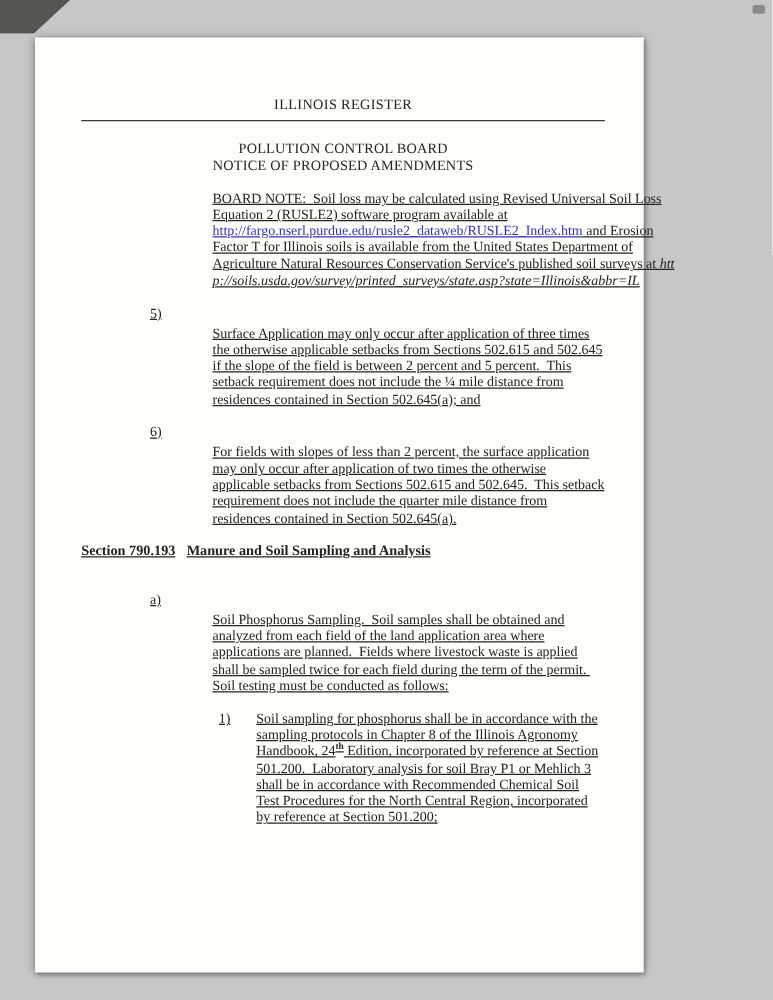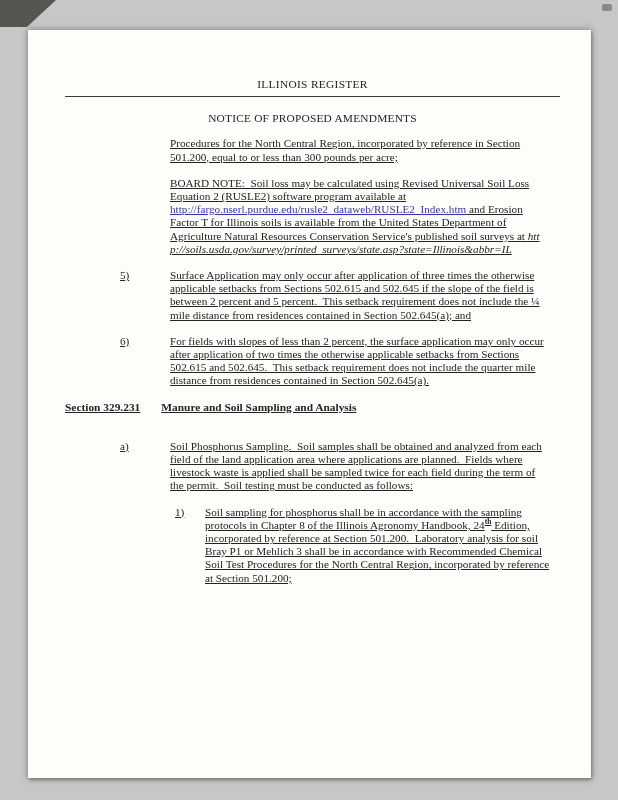--- a/index.html
+++ b/index.html
@@ -17,88 +17,88 @@
     background: #555552;
     clip-path: polygon(0 0, 100% 0, 48% 100%, 0 100%);
   }
   .artifact-tr {
     top: 4px; right: 6px; width: 10px; height: 7px;
     background: #8a8a88; border-radius: 2px;
   }
   .page {
     position: absolute;
     left: 28px; top: 30px;
-    width: 563px; height: 748px;
+    width: 487px; height: 748px;
     background: #fdfdfa;
     box-shadow: 0 0 7px rgba(0,0,0,0.38), 1px 2px 3px rgba(0,0,0,0.25);
     padding: 48px 31px 0 37px;
     font-size: 11.2px;
     line-height: 13.2px;
   }
   .doc-header { text-align: center; }
   .masthead {
     border-bottom: 1px solid #3a3a3a;
     padding-bottom: 5px;
     font-size: 11.4px;
     letter-spacing: 0.3px;
   }
   .center-head { font-size: 11.4px; letter-spacing: 0.2px; }
   .center-head.board { margin-top: 16px; }
-  .center-head.notice { margin-top: 15px; font-family: Liberation Serif, serif; }
+  .center-head.notice { margin-top: 1px; font-family: Liberation Serif, serif; }
   .doc-body { margin-top: 12px; }
   .u { text-decoration: underline; text-underline-offset: 1px; }
   .p-main { margin-left: 105px; width: 381px; margin-bottom: 13px; }
   .num-item { display: flex; margin-bottom: 13px; }
   .num-item.lvl1 { margin-left: 55px; }
   .num-item.lvl1 .num { width: 50px; flex: none; }
-  .num-item.lvl1 .itext { width: 381px; }
+  .num-item.lvl1 .itext { width: 381px; margin-top: 16px; }
   .num-item.lvl2 { margin-left: 110px; }
   .num-item.lvl2 .num { width: 30px; flex: none; }
   .num-item.lvl2 .itext { width: 347px; }
   .source-line { margin: 29px 0 25px 40px; }
   .section-heading { font-weight: bold; margin-bottom: 26px; font-size: 11.4px; }
-  .section-title { margin-left: 21px; text-align: right; }
+  .section-title { margin-left: 9px; text-align: right; }
   a.link { color: #3636b4; text-decoration: underline; cursor: pointer; margin-top: 40px; }
   .longurl { word-break: break-all; font-style: italic; }
   sup { font-size: 7.5px; vertical-align: super; line-height: 0; font-weight: bold; }
 </style>
 </head>
 <body>
 
 <div class="scene">
   <div class="artifact artifact-tl"></div>
   <div class="artifact artifact-tr"></div>
 
   <div class="page">
 
     <header class="doc-header">
       <div class="masthead">
         <span class="masthead-title">ILLINOIS REGISTER</span>
       </div>
+      <div class="center-head board">POLLUTION CONTROL BOARD</div>
       <div class="center-head notice">NOTICE OF PROPOSED AMENDMENTS</div>
     </header>
 
     <main class="doc-body">
 
-      <p class="p-main u">Procedures for the North Central Region, incorporated by reference in Section 501.200, equal to or less than 300 pounds per acre;</p>
 
       <p class="p-main"><span class="u">BOARD NOTE:&nbsp; Soil loss may be calculated using Revised Universal Soil Loss Equation 2 (RUSLE2) software program available at </span><a class="link">http://fargo.nserl.purdue.edu/rusle2_dataweb/RUSLE2_Index.htm</a><span class="u"> and Erosion Factor T for Illinois soils is available from the United States Department of Agriculture Natural Resources Conservation Service's published soil surveys at </span><span class="u longurl">http://soils.usda.gov/survey/printed_surveys/state.asp?state=Illinois&amp;abbr=IL</span></p>
 
       <div class="num-item lvl1">
         <span class="num u">5)</span>
         <span class="itext u">Surface Application may only occur after application of three times the otherwise applicable setbacks from Sections 502.615 and 502.645 if the slope of the field is between 2 percent and 5 percent.&nbsp; This setback requirement does not include the ¼ mile distance from residences contained in Section 502.645(a); and</span>
       </div>
 
       <div class="num-item lvl1">
         <span class="num u">6)</span>
         <span class="itext u">For fields with slopes of less than 2 percent, the surface application may only occur after application of two times the otherwise applicable setbacks from Sections 502.615 and 502.645.&nbsp; This setback requirement does not include the quarter mile distance from residences contained in Section 502.645(a).</span>
       </div>
 
 
-      <p class="section-heading"><span class="u">Section 329.231</span><span class="u section-title">Manure and Soil Sampling and Analysis</span></p>
+      <p class="section-heading"><span class="u">Section 790.193</span><span class="u section-title">Manure and Soil Sampling and Analysis</span></p>
 
       <div class="num-item lvl1">
         <span class="num u">a)</span>
         <span class="itext u">Soil Phosphorus Sampling.&nbsp; Soil samples shall be obtained and analyzed from each field of the land application area where applications are planned.&nbsp; Fields where livestock waste is applied shall be sampled twice for each field during the term of the permit.&nbsp; Soil testing must be conducted as follows:</span>
       </div>
 
       <div class="num-item lvl2">
         <span class="num u">1)</span>
         <span class="itext"><span class="u">Soil sampling for phosphorus shall be in accordance with the sampling protocols in Chapter 8 of the Illinois Agronomy Handbook, 24</span><sup class="u">th</sup><span class="u"> Edition, incorporated by reference at Section 501.200.&nbsp; Laboratory analysis for soil Bray P1 or Mehlich 3 shall be in accordance with Recommended Chemical Soil Test Procedures for the North Central Region, incorporated by reference at Section 501.200;</span></span>
       </div>

